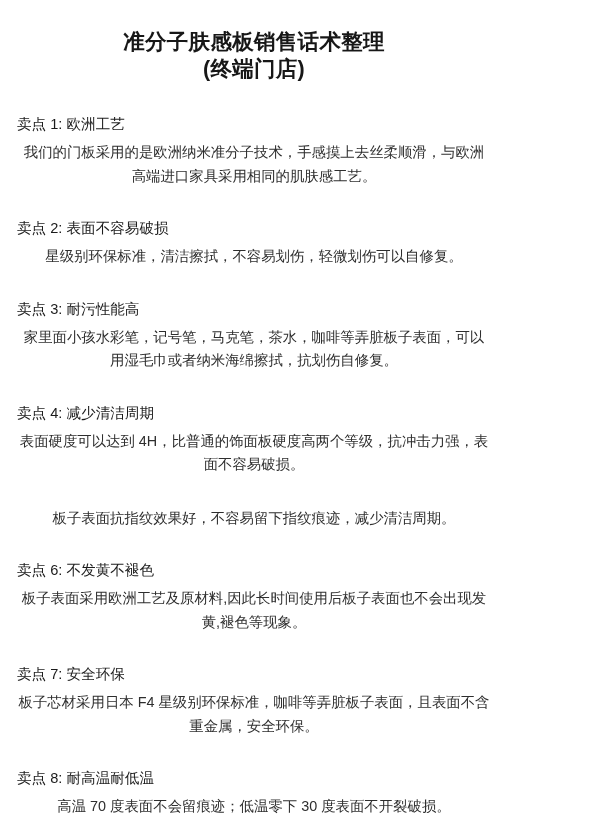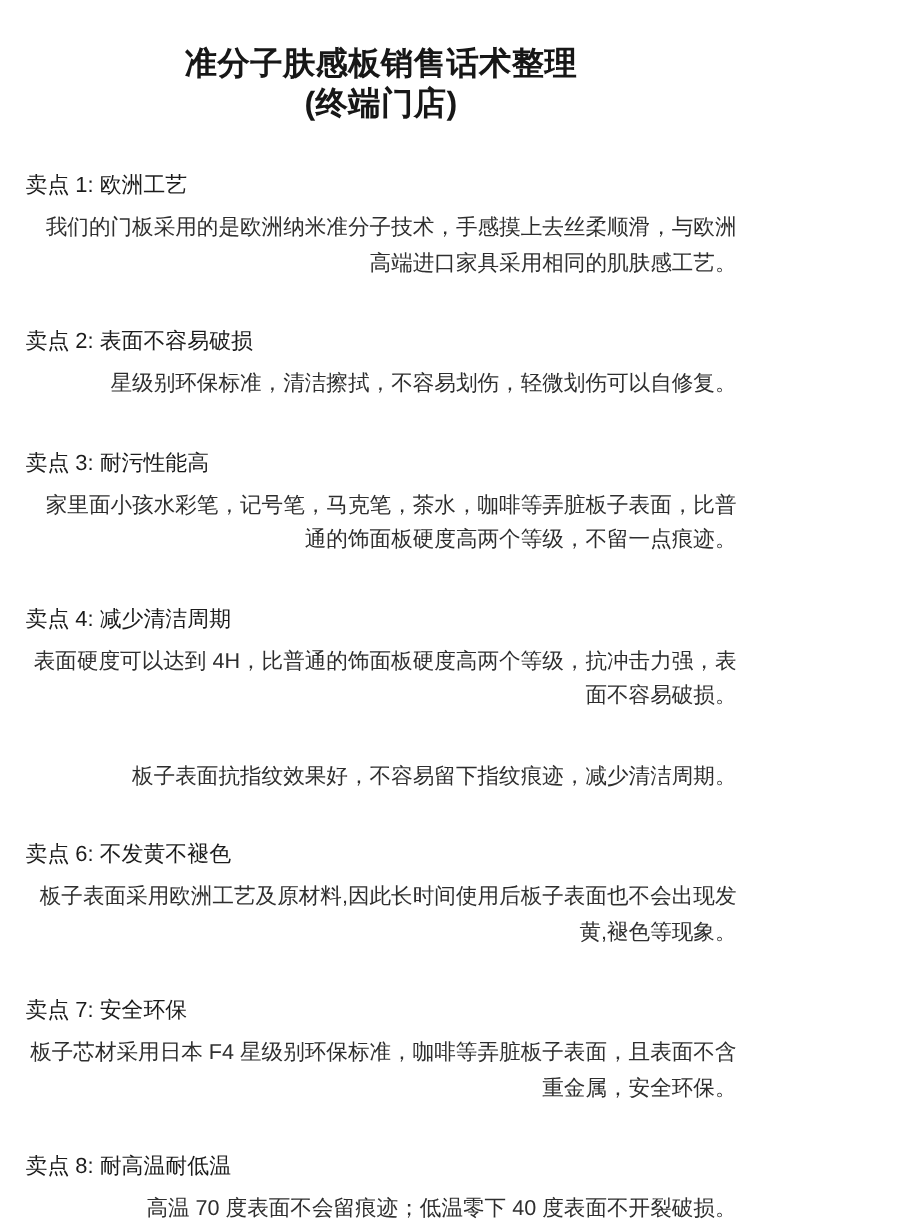--- a/index.html
+++ b/index.html
@@ -37,21 +37,21 @@
     line-height: 21px;
     font-weight: 400;
     color: #1b1b1b;
   }
   .section p {
     margin: 0;
     font-size: 14.4px;
     line-height: 23.5px;
     font-weight: 400;
     color: #2e2e2e;
-    text-align: right;
+    text-align: center;
     word-break: break-all;
   }
 </style>
 </head>
 <body>
 
 <div class="page">
 
   <h1 class="title">
     <span class="title-line">准分子肤感板销售话术整理</span>
@@ -65,21 +65,21 @@
       <p>我们的门板采用的是欧洲纳米准分子技术，手感摸上去丝柔顺滑，与欧洲高端进口家具采用相同的肌肤感工艺。</p>
     </section>
 
     <section class="section">
       <h2>卖点 2: 表面不容易破损</h2>
       <p>星级别环保标准，清洁擦拭，不容易划伤，轻微划伤可以自修复。</p>
     </section>
 
     <section class="section">
       <h2>卖点 3: 耐污性能高</h2>
-      <p>家里面小孩水彩笔，记号笔，马克笔，茶水，咖啡等弄脏板子表面，比普通的饰面板硬度高两个等级，不留一点痕迹。</p>
+      <p>家里面小孩水彩笔，记号笔，马克笔，茶水，咖啡等弄脏板子表面，可以用湿毛巾或者纳米海绵擦拭，抗划伤自修复。</p>
     </section>
 
     <section class="section">
       <h2>卖点 4: 减少清洁周期</h2>
       <p>表面硬度可以达到 4H，比普通的饰面板硬度高两个等级，抗冲击力强，表面不容易破损。</p>
     </section>
 
     <section class="section">
       <p>板子表面抗指纹效果好，不容易留下指纹痕迹，减少清洁周期。</p>
     </section>
@@ -89,17 +89,17 @@
       <p>板子表面采用欧洲工艺及原材料,因此长时间使用后板子表面也不会出现发黄,褪色等现象。</p>
     </section>
 
     <section class="section">
       <h2>卖点 7: 安全环保</h2>
       <p>板子芯材采用日本 F4 星级别环保标准，咖啡等弄脏板子表面，且表面不含重金属，安全环保。</p>
     </section>
 
     <section class="section">
       <h2>卖点 8: 耐高温耐低温</h2>
-      <p>高温 70 度表面不会留痕迹；低温零下 40 度表面不开裂破损。</p>
+      <p>高温 70 度表面不会留痕迹；低温零下 30 度表面不开裂破损。</p>
     </section>
 
   </div>
 </div>
 
 </body></html>

